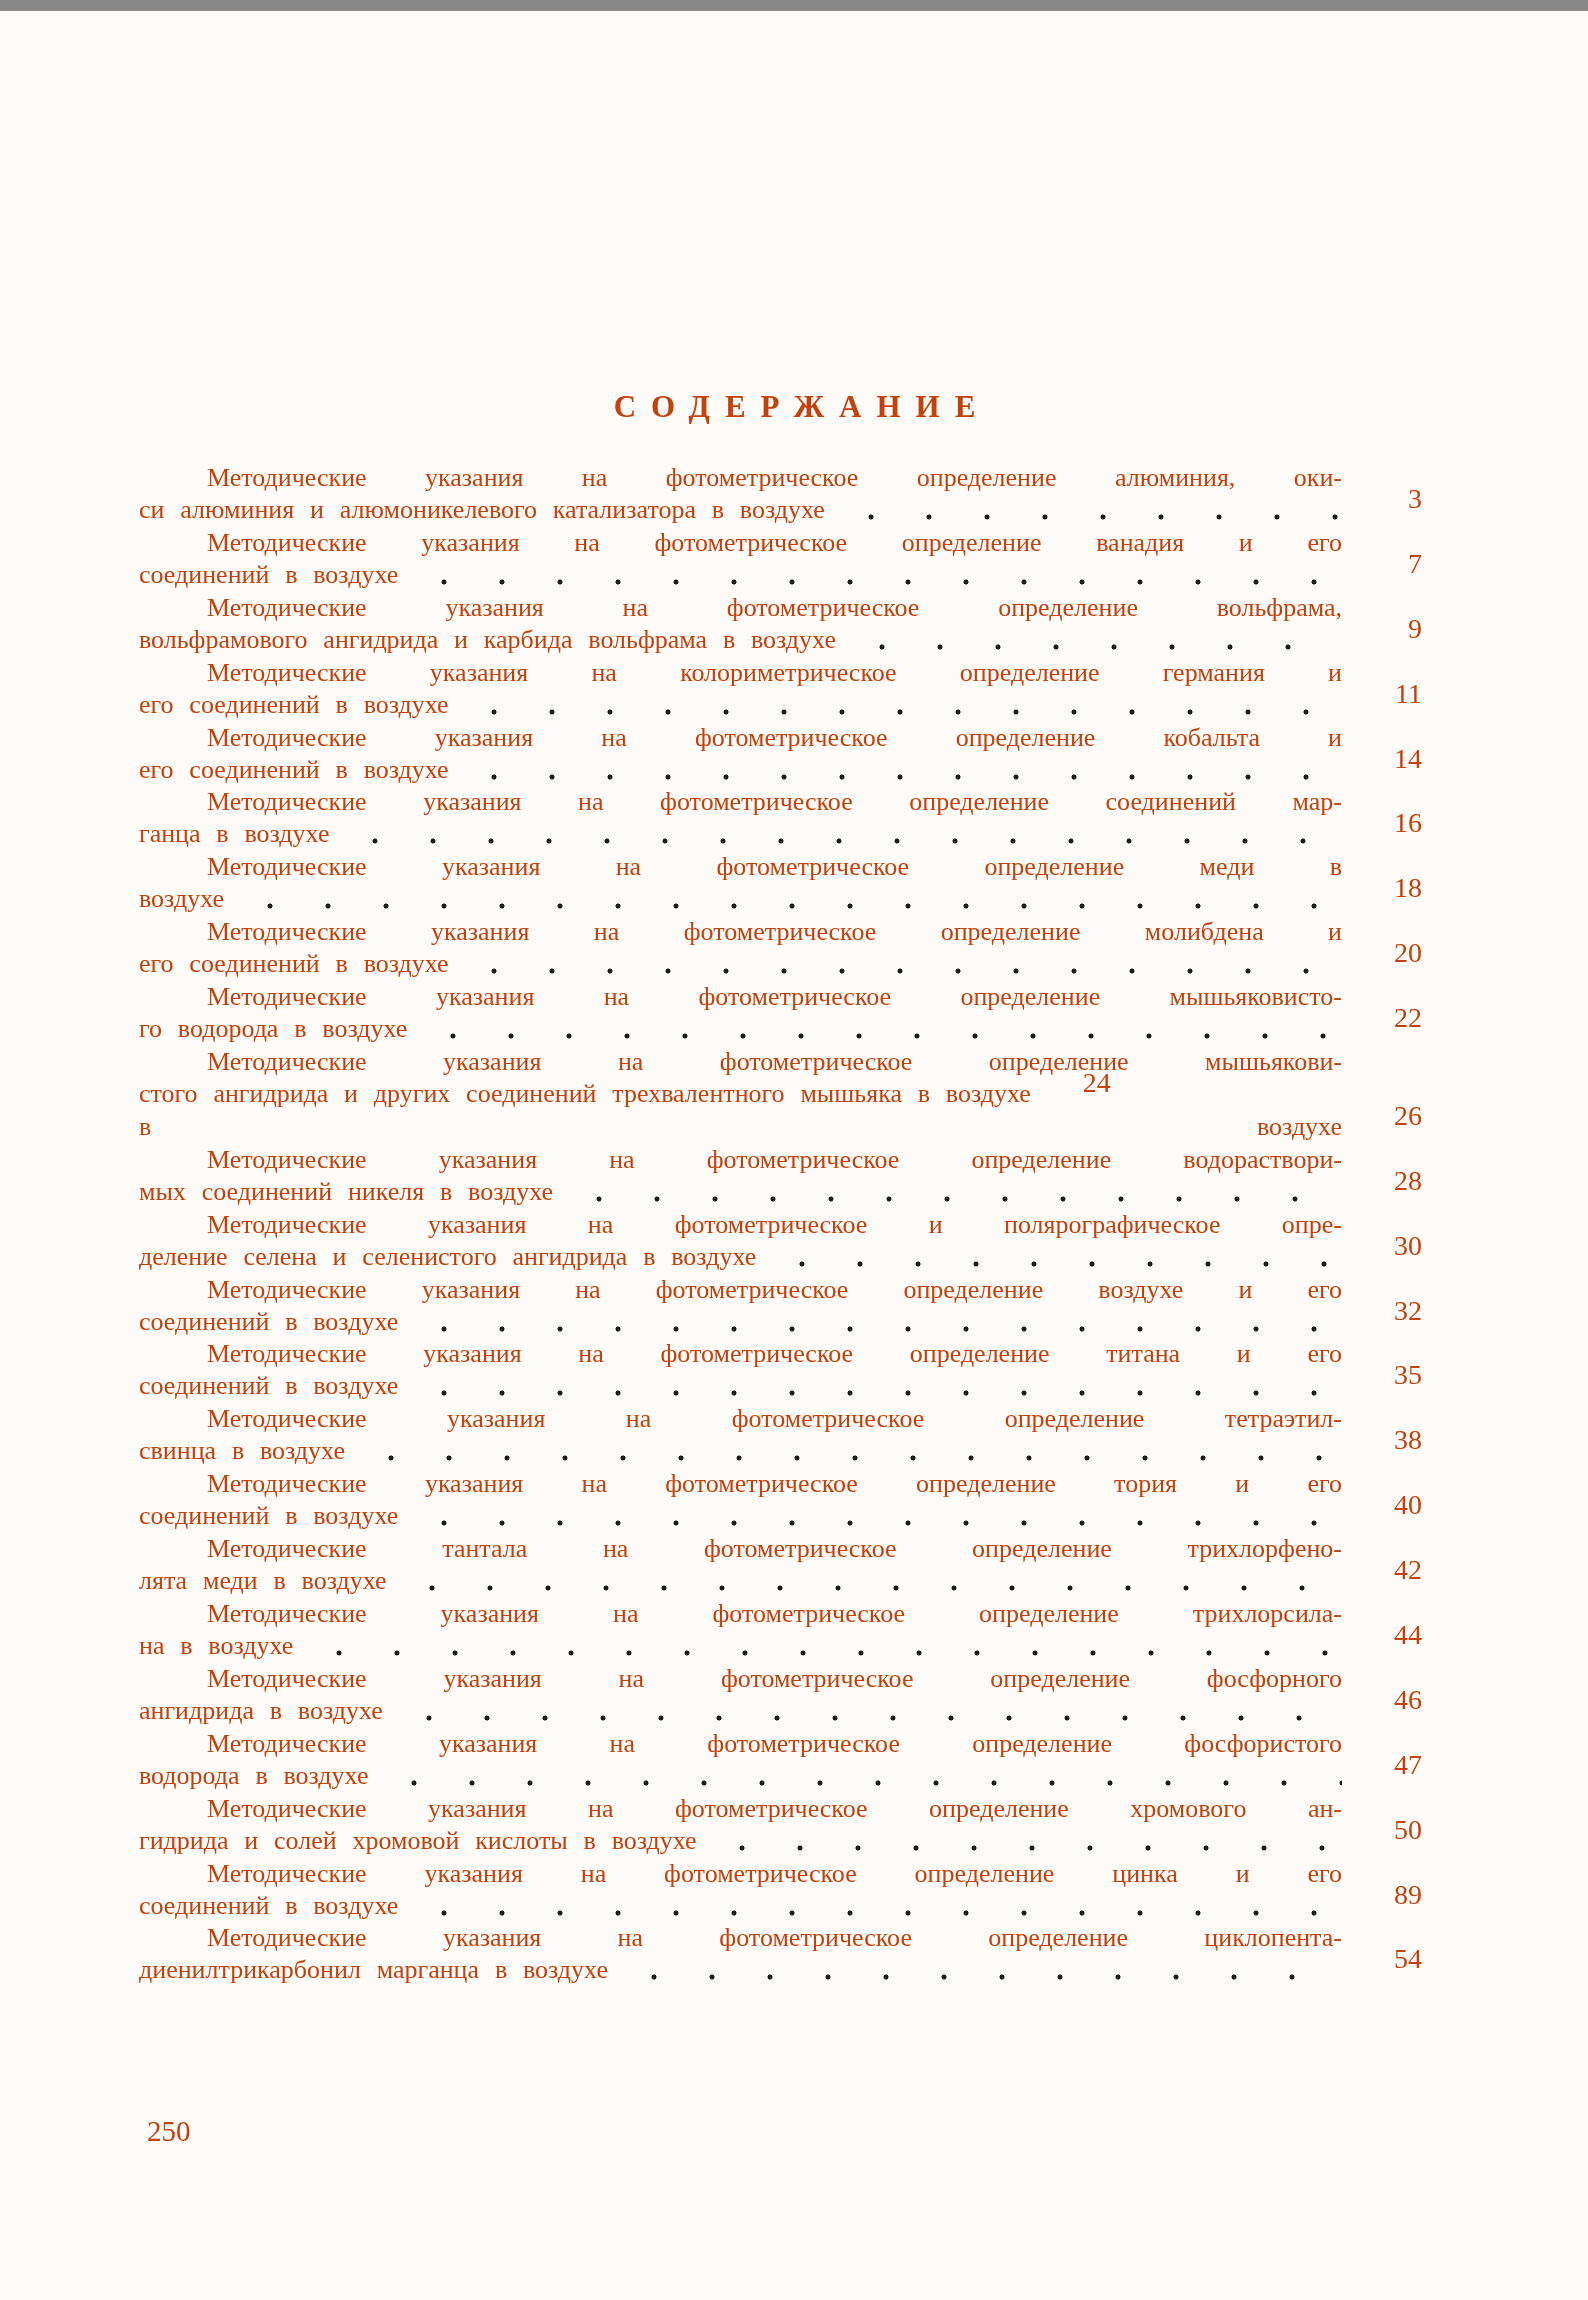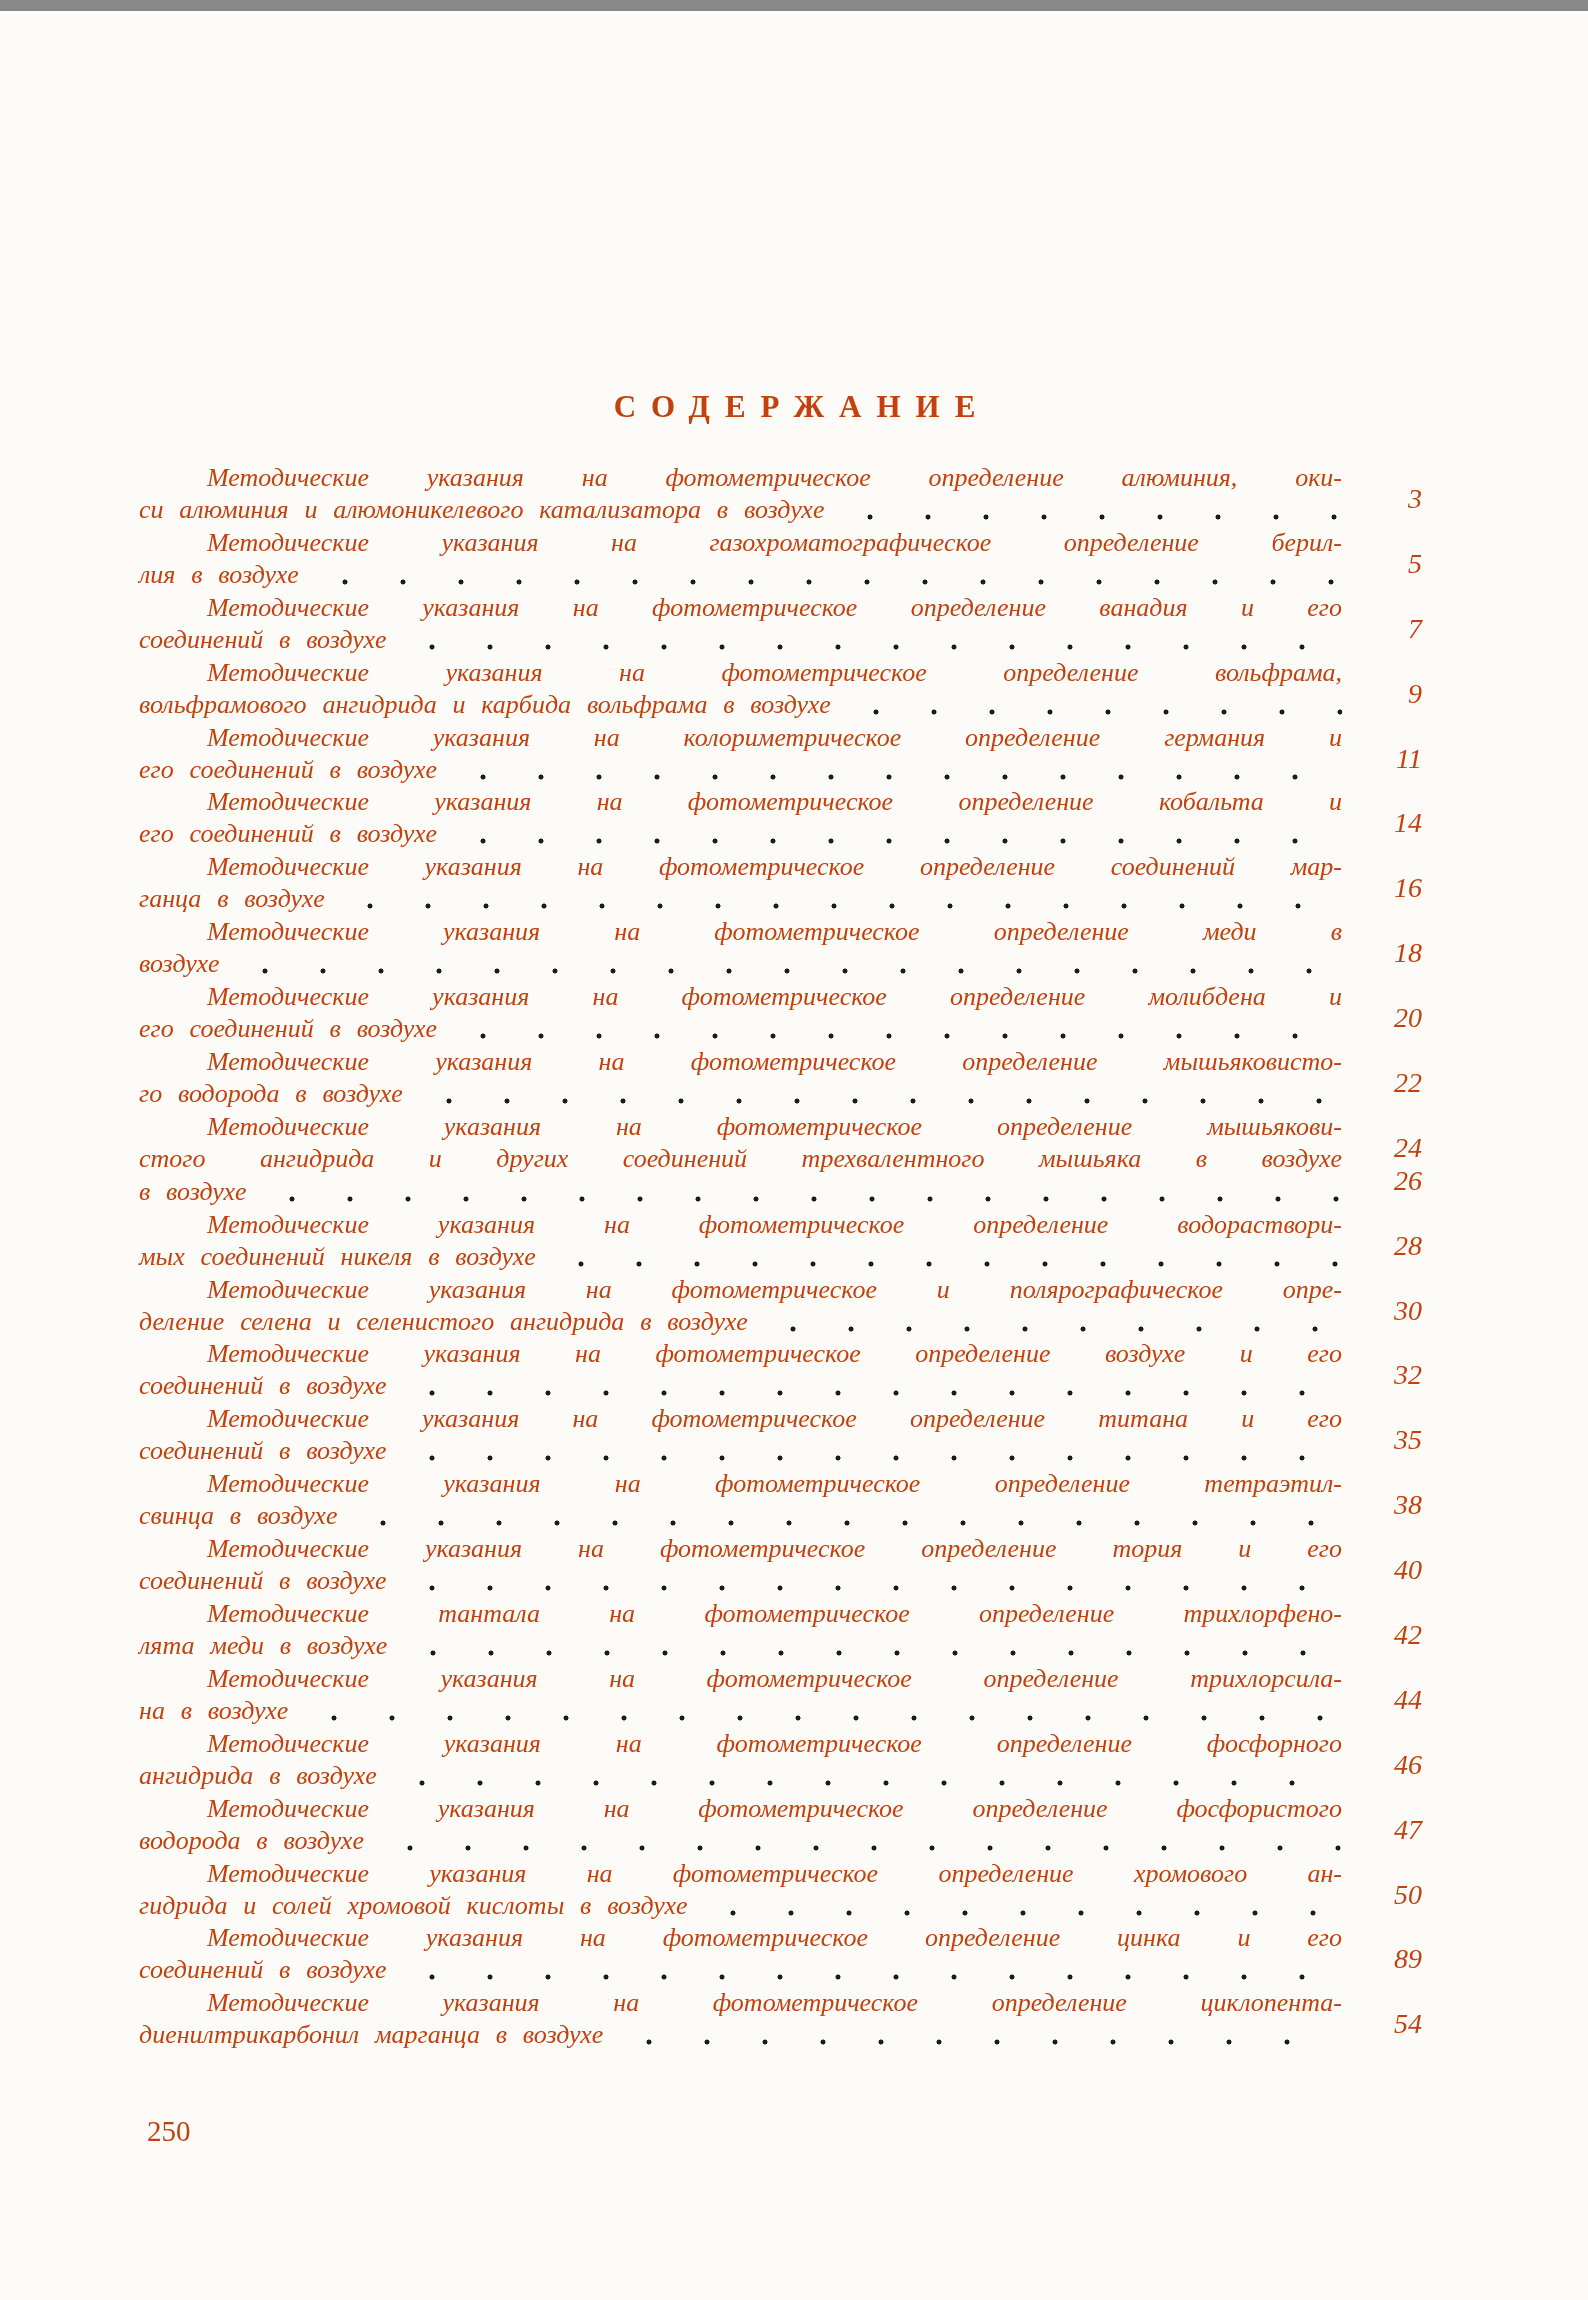--- a/index.html
+++ b/index.html
@@ -22,21 +22,20 @@
     font-size:31px;
     font-weight:700;
     letter-spacing:15px;
     text-indent:15px; 
     white-space:nowrap;
   }
   .toc {
     position:absolute;
     top:451px; left:139px;
     width:1283px;
-    font-style:italic;
   }
   .entry { line-height:32px; margin-bottom:0.9px; }
   .l1 {
     width:1203px;
     text-indent:68px;
     text-align:justify;
     text-align-last:justify;
     word-spacing:3.7px;
     white-space:nowrap;
   }
@@ -82,28 +81,20 @@
   <div class="toc" id="toc">
   <div class="entry">
     <div class="l1">Методические указания на фотометрическое определение алюминия, оки-</div>
     <div class="l2">
       <span class="t">си алюминия и алюмоникелевого катализатора в воздухе</span>
       <span class="leader"></span>
       <span class="pn">3</span>
     </div>
   </div>
 
-  <div class="entry">
-    <div class="l1">Методические указания на газохроматографическое определение берил-</div>
-    <div class="l2">
-      <span class="t">лия в воздухе</span>
-      <span class="leader"></span>
-      <span class="pn">5</span>
-    </div>
-  </div>
 
   <div class="entry">
     <div class="l1">Методические указания на фотометрическое определение ванадия и его</div>
     <div class="l2">
       <span class="t">соединений в воздухе</span>
       <span class="leader"></span>
       <span class="pn">7</span>
     </div>
   </div>
 

